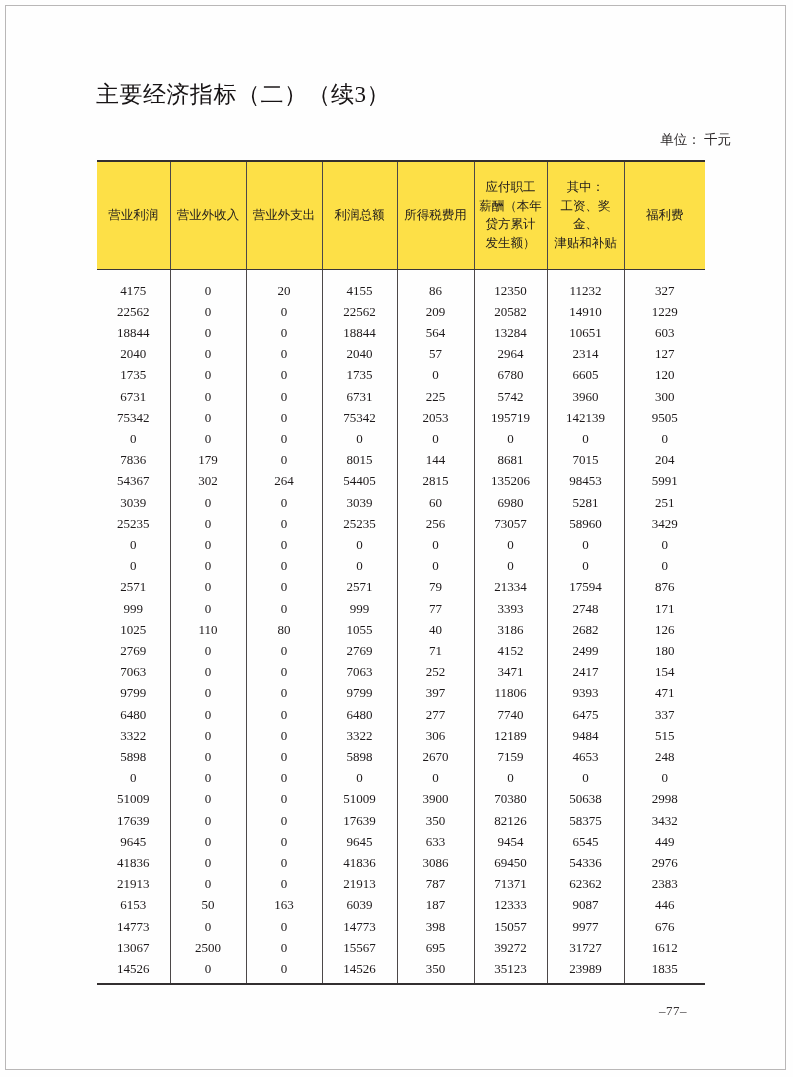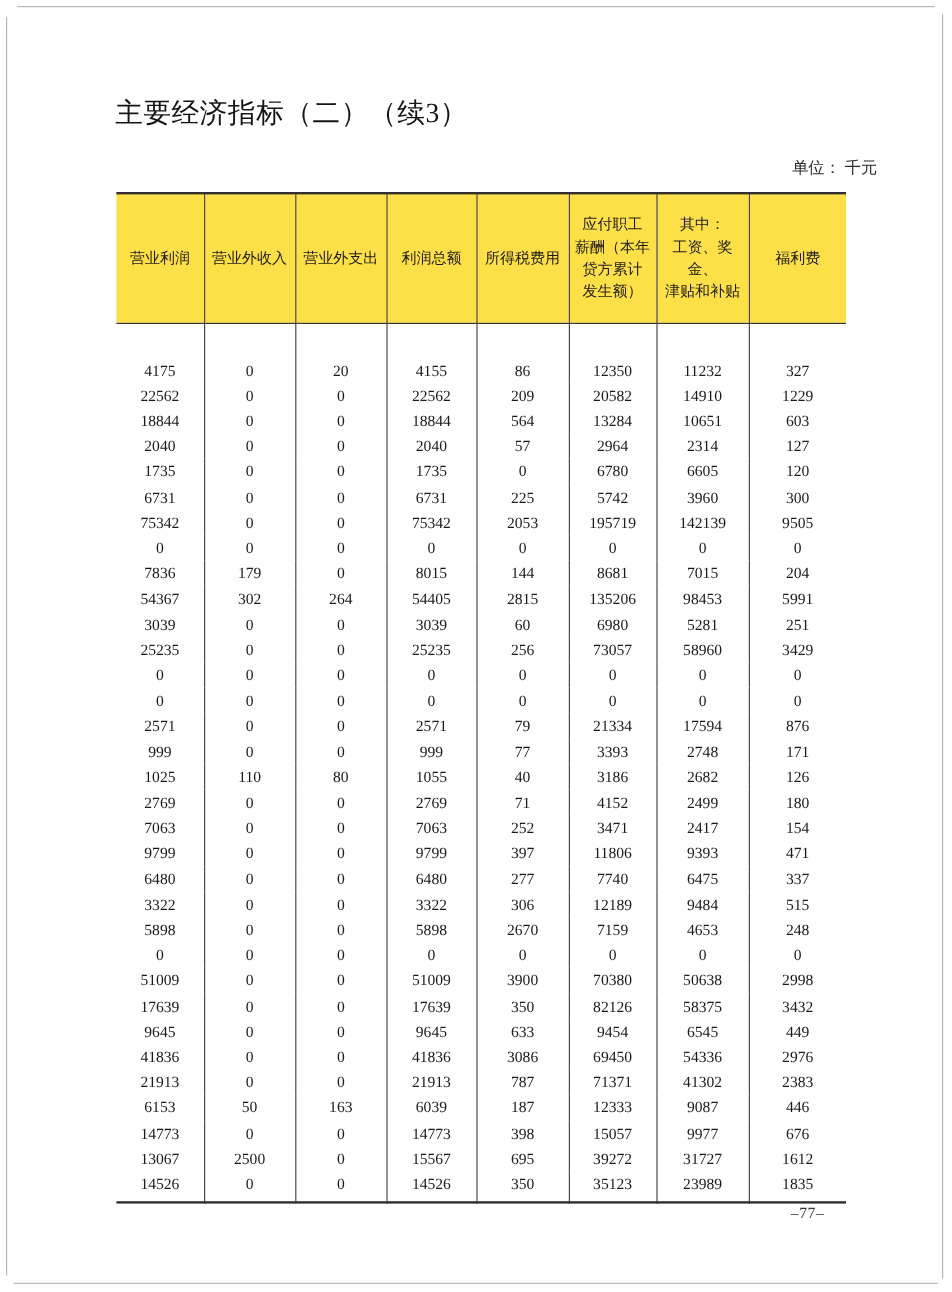--- a/index.html
+++ b/index.html
@@ -7,21 +7,20 @@
     padding: 0;
     background: #ffffff;
   }
   .screen {
     position: relative;
     width: 793px;
     height: 1077px;
     background: #fefefe;
     font-family: "Liberation Serif", "DejaVu Serif", serif;
     overflow: hidden;
-    border-radius: 32px;
   }
   .page-outline {
     position: absolute;
     left: 5px;
     top: 5px;
     width: 781px;
     height: 1065px;
     border: 1px solid #b9b7b7;
     box-sizing: border-box;
     pointer-events: none;
@@ -77,21 +76,21 @@
   }
   table.stats td {
     height: 21.2px;
     line-height: 21.2px;
     padding: 0;
     text-align: center;
     font-size: 13px;
     color: #1d191a;
     box-sizing: content-box;
   }
-  table.stats tbody tr:first-child td { padding-top: 28px; text-align: center; }
+  table.stats tbody tr:first-child td { padding-top: 10px; text-align: center; }
   table.stats tbody tr:last-child td { padding-bottom: 4px; }
   .page-number {
     position: absolute;
     left: 97px;
     top: 1003px;
     width: 590px;
     text-align: right;
     font-size: 13px;
     letter-spacing: 0.5px;
     color: #363233;
@@ -416,21 +415,21 @@
           <td>54336</td>
           <td>2976</td>
         </tr>
         <tr>
           <td>21913</td>
           <td>0</td>
           <td>0</td>
           <td>21913</td>
           <td>787</td>
           <td>71371</td>
-          <td>41302</td>
+          <td>62362</td>
           <td>2383</td>
         </tr>
         <tr>
           <td>6153</td>
           <td>50</td>
           <td>163</td>
           <td>6039</td>
           <td>187</td>
           <td>12333</td>
           <td>9087</td>

